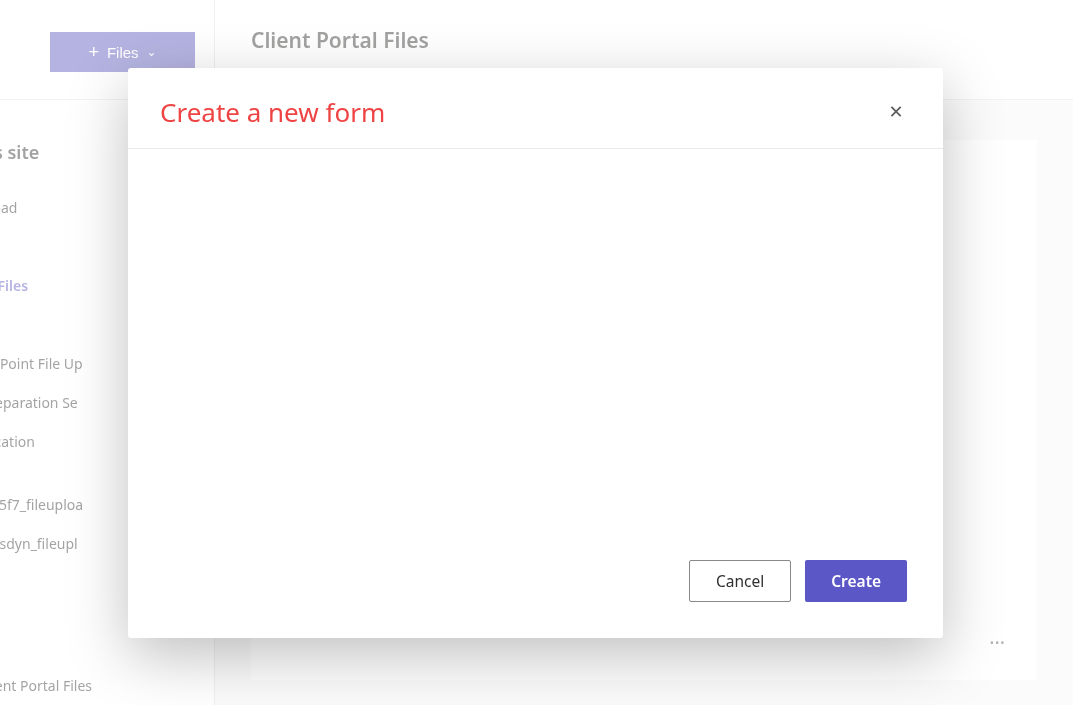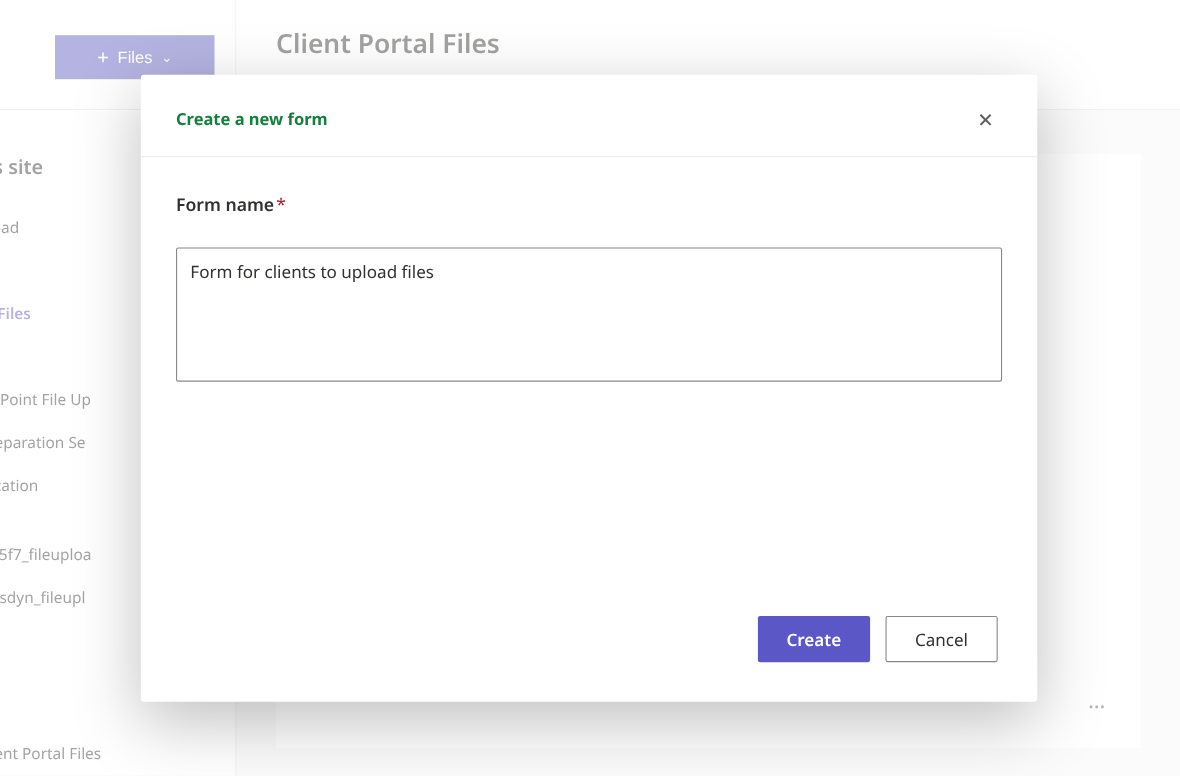--- a/index.html
+++ b/index.html
@@ -44,21 +44,21 @@
   .sidebar-spacer { height: 24px; }
   .sidebar-new { position: absolute; bottom: 10px; margin-left: -30px; white-space: nowrap; }
   .main {
     position: absolute; left: 215px; right: 0; top: 0; bottom: 0;
     background: #f6f6f6;
   }
   .main-header {
     height: 100px; background: #fff; border-bottom: 1px solid #e3e3e3;
     display: flex; align-items: center; padding-left: 36px;
   }
-  .page-title { font-size: 24px; font-weight: 600; color: #323130; margin-top: -20px; text-align: right;}
+  .page-title { font-size: 21px; font-weight: 600; color: #323130; margin-top: -20px; text-align: right;}
   .main-body {
     padding: 20px 36px;
   }
   .panel {
     background: #fff; height: 540px; margin-top: 20px; position: relative;
   }
   .panel .dots {
     position: absolute; right: 30px; bottom: 30px; color: #555; font-size: 20px; letter-spacing: 2px;
   }
 
@@ -68,21 +68,21 @@
     width: 815px; height: 570px;
     background: #fff; border-radius: 3px;
     box-shadow: 0 18px 60px rgba(0,0,0,0.25);
     display: flex; flex-direction: column;
   }
   .modal-header {
     display: flex; align-items: center; justify-content: space-between;
     padding: 26px 32px 18px 32px;
     border-bottom: 1px solid #eceae9;
   }
-  .modal-title { font-size: 15px; font-weight: 700; color: #15803d; }
+  .modal-title { font-size: 26px; font-weight: 400; color: #ef4444; }
   .close-x {
     font-size: 18px; color: #605e5c; cursor: pointer; background: none; border: none;
     width: 30px; height: 30px; line-height: 30px;
   }
   .modal-body { padding: 32px 32px 0 32px; flex: 1; }
   .modal-desc {
     font-size: 16.5px; color: #323130; line-height: 1.5; margin-bottom: 32px;
   }
   .field-label {
     font-size: 16px; font-weight: 600; color: #323130; margin-bottom: 10px; display: block;
@@ -154,26 +154,22 @@
 <div class="modal">
   <div class="modal-header">
     <div class="modal-title">Create a new form</div>
     <button class="close-x">
       <span>✕</span>
     </button>
   </div>
   <div class="modal-body">
 
     <div class="field-block">
-      <label class="field-label">
-        <span>Form name</span><span class="req">*</span>
-      </label>
     </div>
 
     <div class="field-block">
-      <textarea class="description-input" style="">Form for clients to upload files</textarea>
     </div>
   </div>
   <div class="modal-footer">
+    <button class="btn btn-secondary">Cancel</button>
     <button class="btn btn-primary">Create</button>
-    <button class="btn btn-secondary">Cancel</button>
   </div>
 </div>
 
 </body></html>

